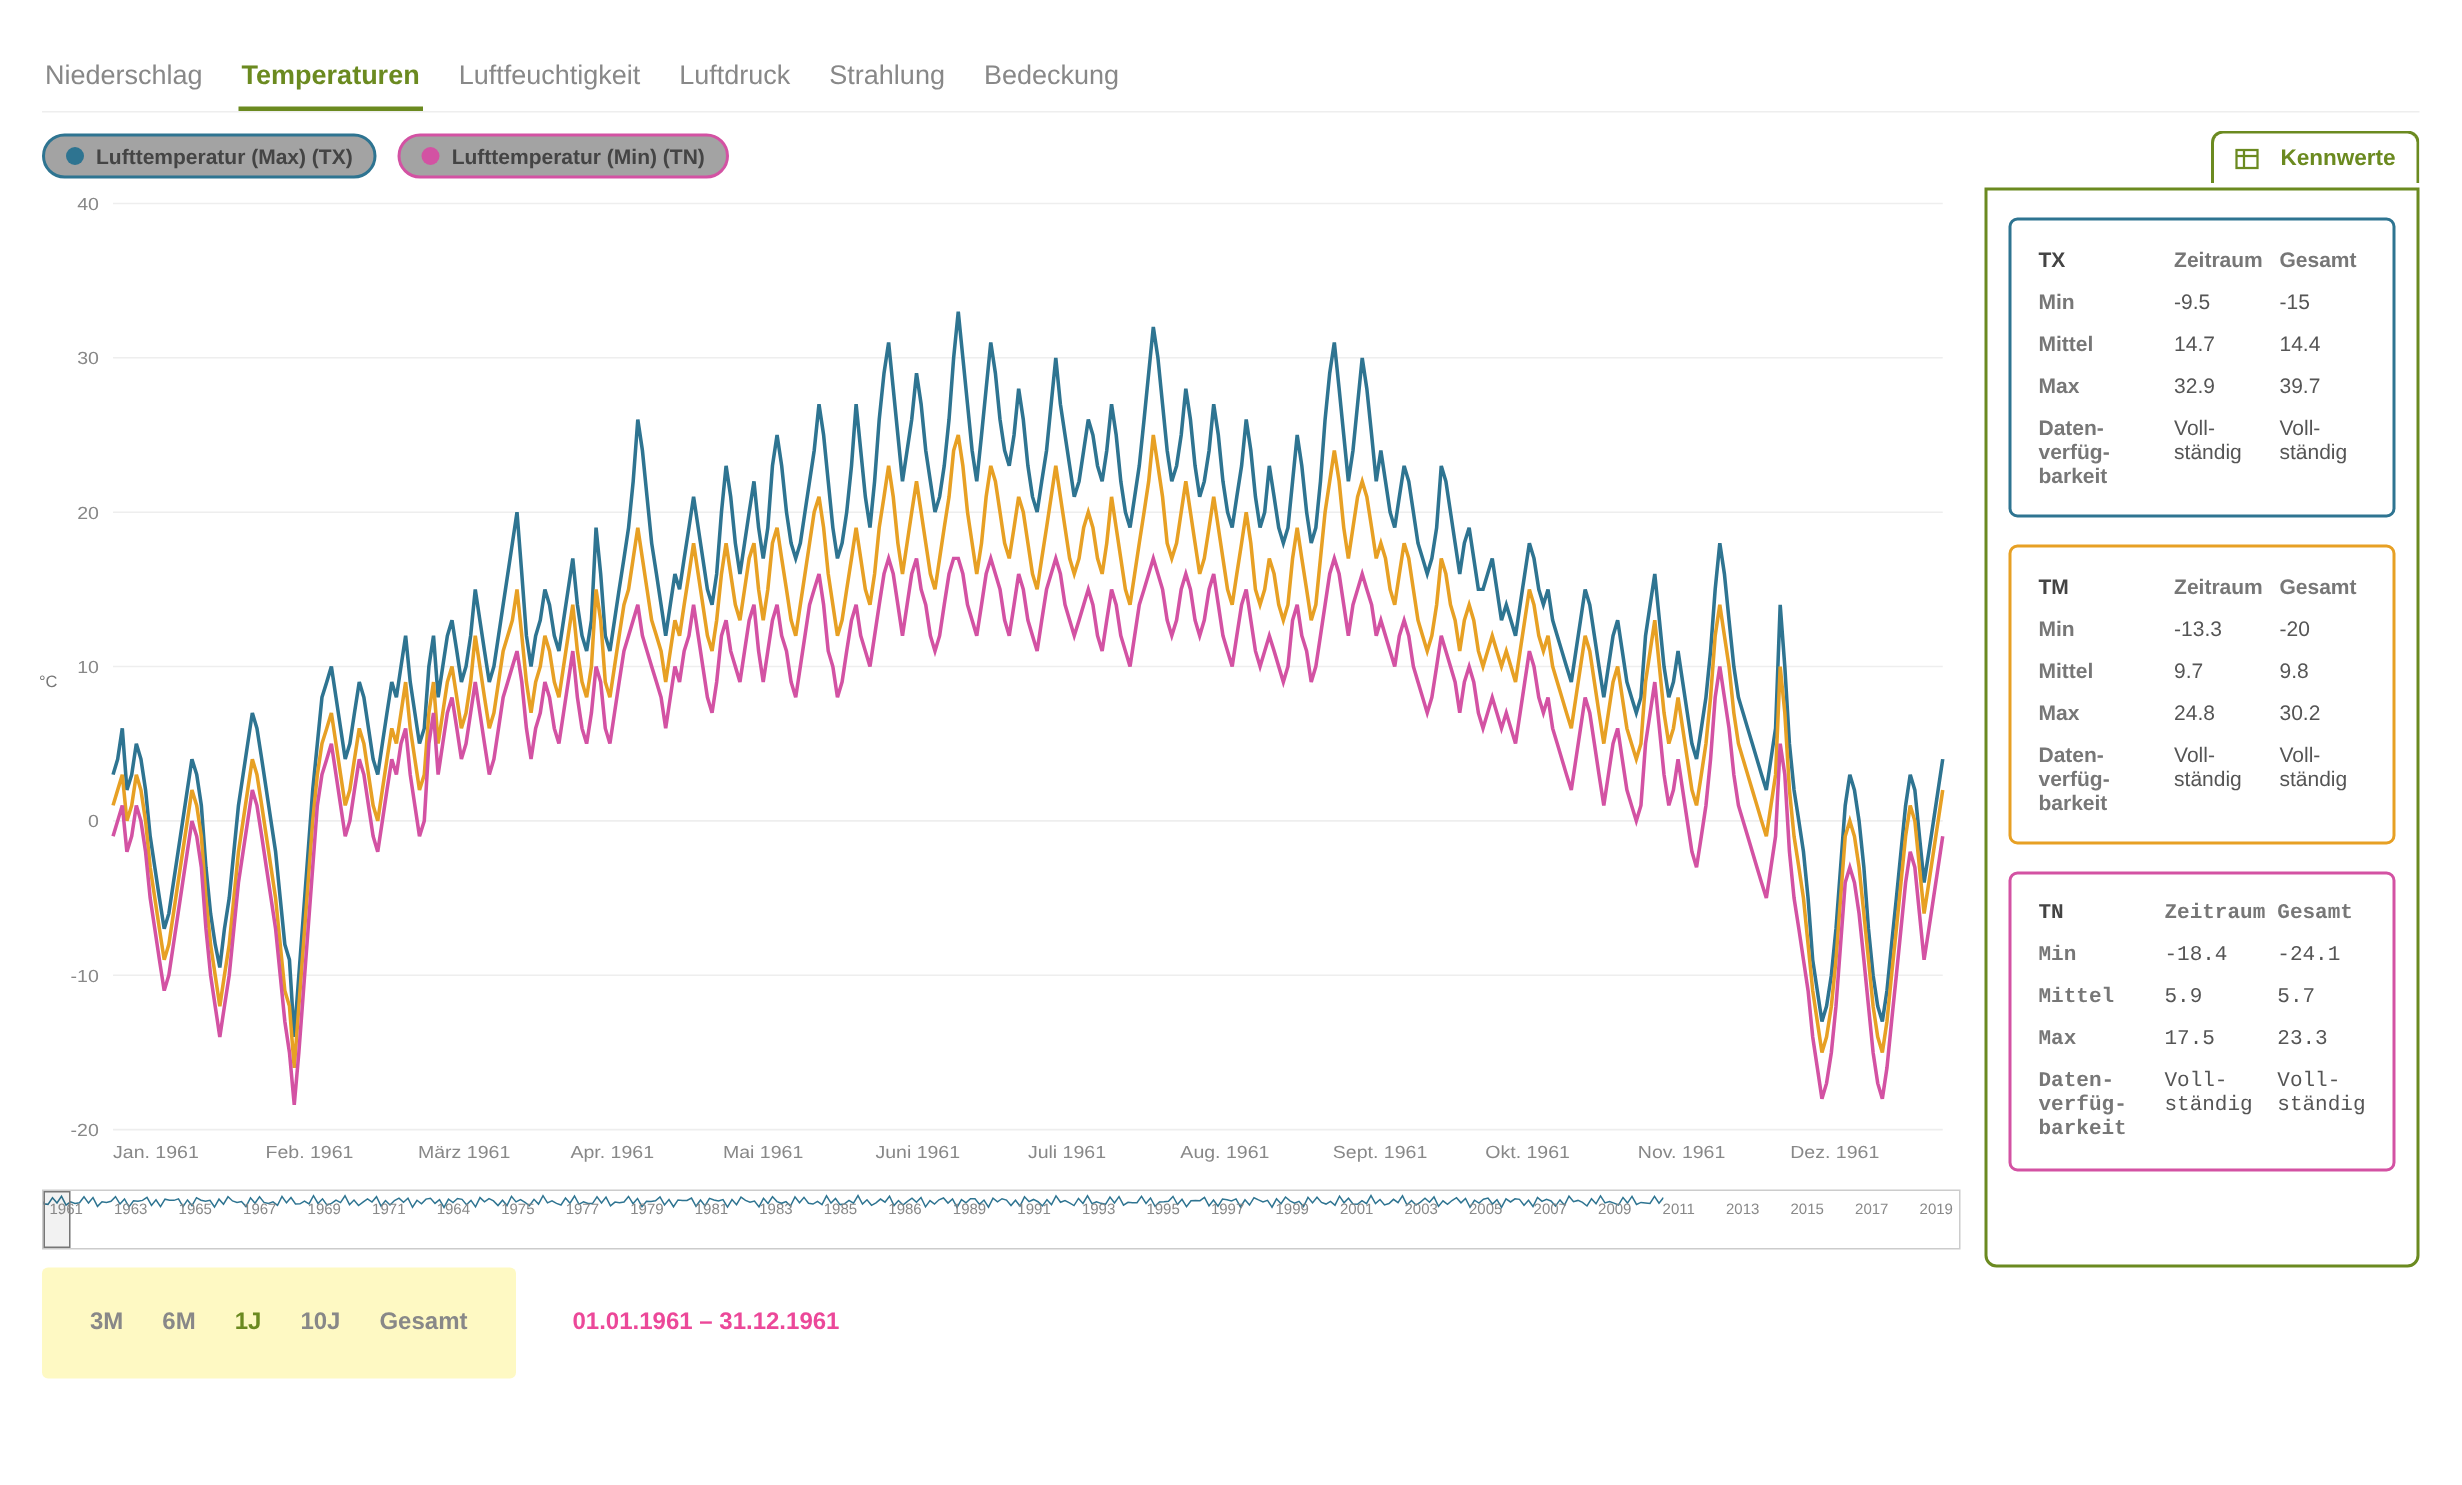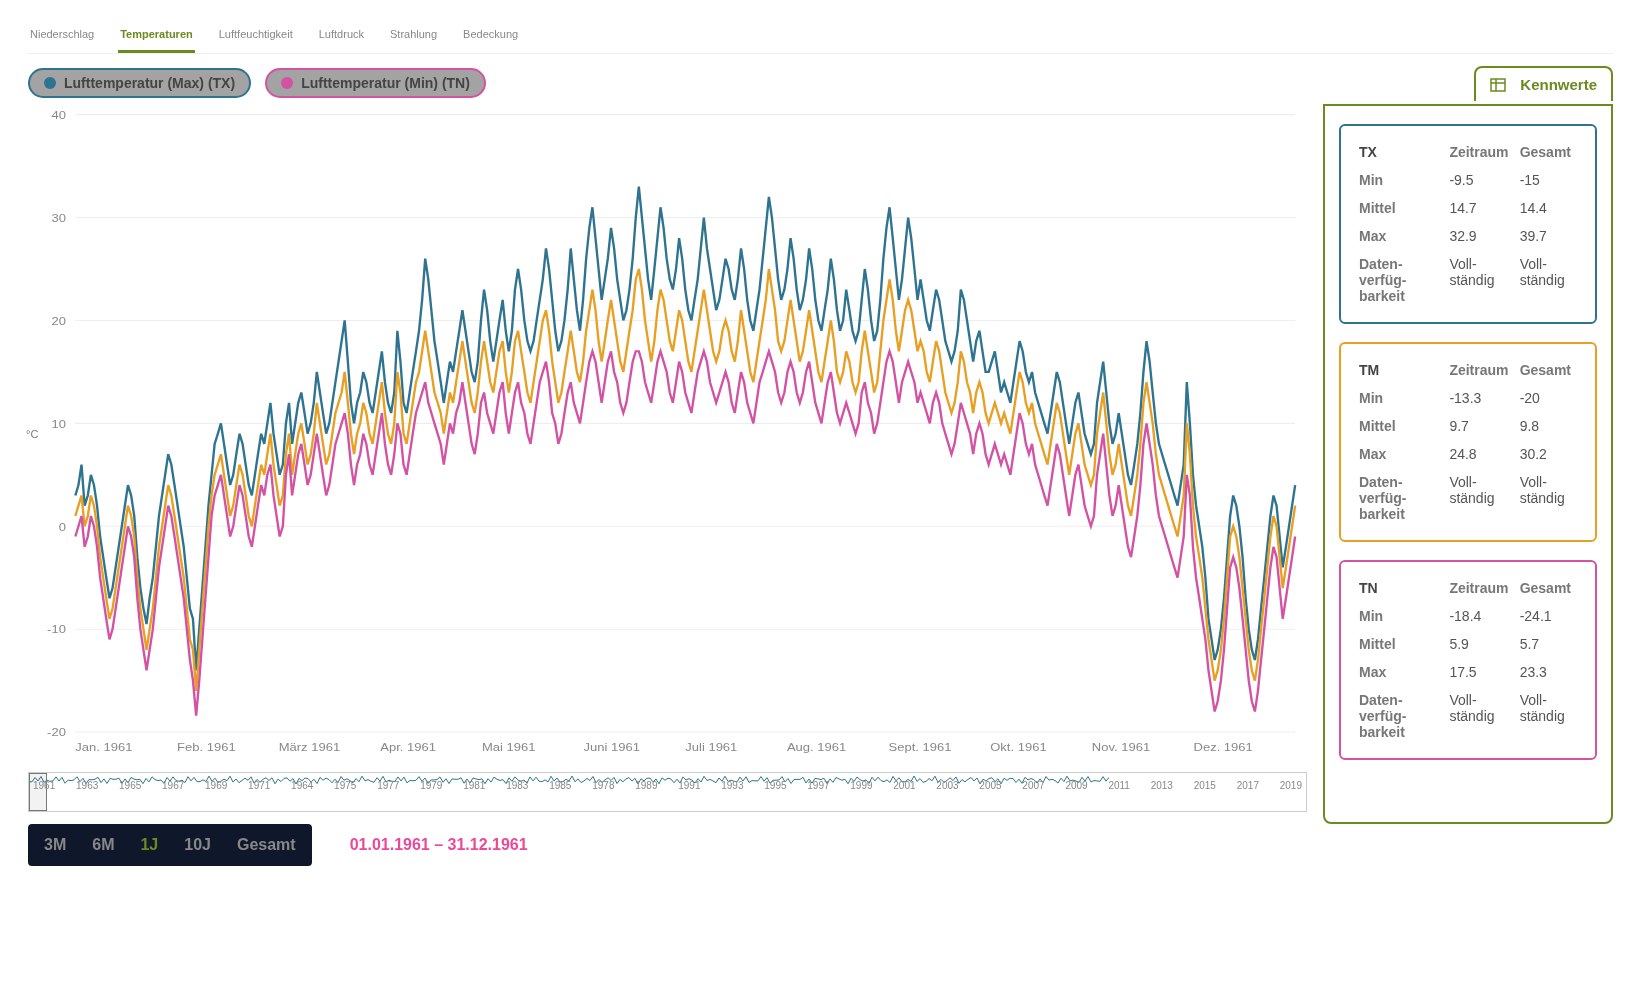--- a/index.html
+++ b/index.html
@@ -1,21 +1,21 @@
 <!DOCTYPE html>
 <html><head>
 <meta charset="utf-8">
 <style>
   * { box-sizing: border-box; margin: 0; padding: 0; }
   body { font-family: -apple-system, BlinkMacSystemFont, "Segoe UI", Arial, sans-serif; background: #fff; color: #333; width: 1641px; }
   .wrap { padding: 20px 28px; }
 
   
   .tabs { display: flex; gap: 22px; border-bottom: 1px solid #eee; margin-bottom: 14px; }
-  .tab { color: #888; font-size: 11px; padding: 8px 2px 10px; cursor: pointer; }
+  .tab { color: #888; font-size: 18px; padding: 8px 2px 10px; cursor: pointer; margin-top: 12px; }
   .tab.active { color: #6b8a20; font-weight: 700; border-bottom: 3px solid #6b8a20; }
 
   
   .legend-row { display: flex; gap: 14px; margin-bottom: 6px; align-items: center; }
   .pill { display: inline-flex; align-items: center; gap: 8px; border-radius: 999px; padding: 5px 14px; font-size: 14px; font-weight: 600; color: #444; cursor: pointer; background: #a3a3a3; }
   .pill .dot { width: 12px; height: 12px; border-radius: 50%; }
   .pill.tx { border: 2px solid #2e7491; }
   .pill.tx .dot { background: #2e7491; }
   .pill.tm { border: 2px solid #e7a024; }
   .pill.tm .dot { background: #e7a024; }
@@ -27,21 +27,21 @@
   .side-col { width: 290px; position: relative; }
 
   
   .kennwerte-tab { position: absolute; top: -38px; right: 0; background: #fff; border: 2px solid #6b8a20; border-bottom: none; border-radius: 8px 8px 0 0; padding: 8px 14px; display: flex; align-items: center; gap: 14px; color: #6b8a20; font-weight: 700; font-size: 15px; }
   .kennwerte-tab svg { width: 16px; height: 16px; }
   .side-panel { border: 2px solid #6b8a20; border-radius: 0 0 8px 8px; padding: 18px 14px; display: flex; flex-direction: column; gap: 18px; min-height: 720px; }
 
   .stat-box { border: 2px solid; border-radius: 6px; padding: 12px 14px; font-size: 14px; }
   .stat-box.tx { border-color: #2e7491; }
   .stat-box.tm { border-color: #e7a024; }
-  .stat-box.tn { border-color: #d352a3; }
+  .stat-box.tn { border-color: #d352a3; font-family: Liberation Mono, monospace; }
   .stat-box table { width: 100%; border-collapse: collapse; }
   .stat-box th, .stat-box td { text-align: left; padding: 6px 4px; vertical-align: top; }
   .stat-box thead th { color: #777; font-weight: 700; }
   .stat-box thead th:first-child { color: #444; font-weight: 800; }
   .stat-box tbody th { color: #777; font-weight: 700; width: 40%; }
   .stat-box tbody td { color: #555; }
 
   
   .chart-box { height: 660px; position: relative; display: flex; }
   .y-axis-label { position: absolute; left: -2px; top: 50%; transform: translateY(-50%) rotate(0deg); font-size: 11px; color: #777; }
@@ -53,21 +53,21 @@
   .series.tn { stroke: #d352a3; }
 
   
   .overview { margin-top: 8px; border: 1px solid #ccc; height: 40px; position: relative; background: #fff; }
   .overview .strip { position: absolute; left: 0; right: 0; top: 2px; height: 10px; }
   .overview .ticks { position: absolute; left: 0; right: 0; bottom: 20px; display: flex; justify-content: space-between; font-size: 10px; color: #888; padding: 0 4px; }
   .overview .sel { position: absolute; left: 0; width: 18px; top: 0; bottom: 0; border: 1px solid #777; background: rgba(0,0,0,0.05); cursor: ew-resize; }
 
   
   .range-row { display: flex; align-items: center; gap: 14px; margin-top: 12px; font-size: 16px; }
-  .range-btns { display: flex; background: #0f172a; border-radius: 4px; padding: 4px; gap: 2px; }
+  .range-btns { display: flex; background: #fef9c3; border-radius: 4px; padding: 20px; gap: 2px; }
   .range-btn { padding: 8px 12px; color: #888; font-weight: 700; cursor: pointer; border-radius: 3px; }
   .range-btn.active { color: #6b8a20; }
   .range-label { color: #ec4899; font-weight: 800; margin-left: 24px; }
 </style>
 </head>
 <body>
 
 <div class="wrap">
   <div class="tabs" id="tabs">
       <div class="tab">Niederschlag</div>
@@ -137,21 +137,21 @@
             <span>1967</span>
             <span>1969</span>
             <span>1971</span>
             <span>1964</span>
             <span>1975</span>
             <span>1977</span>
             <span>1979</span>
             <span>1981</span>
             <span>1983</span>
             <span>1985</span>
-            <span>1978</span>
+            <span>1986</span>
             <span>1989</span>
             <span>1991</span>
             <span>1993</span>
             <span>1995</span>
             <span>1997</span>
             <span>1999</span>
             <span>2001</span>
             <span>2003</span>
             <span>2005</span>
             <span>2007</span>

